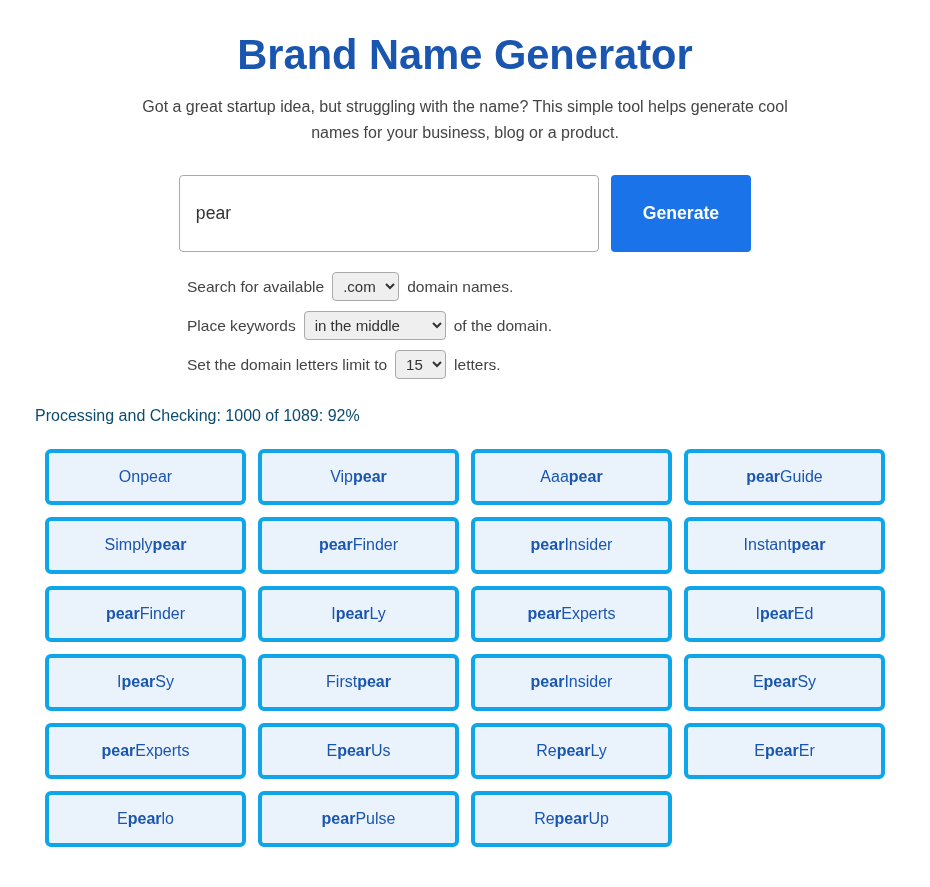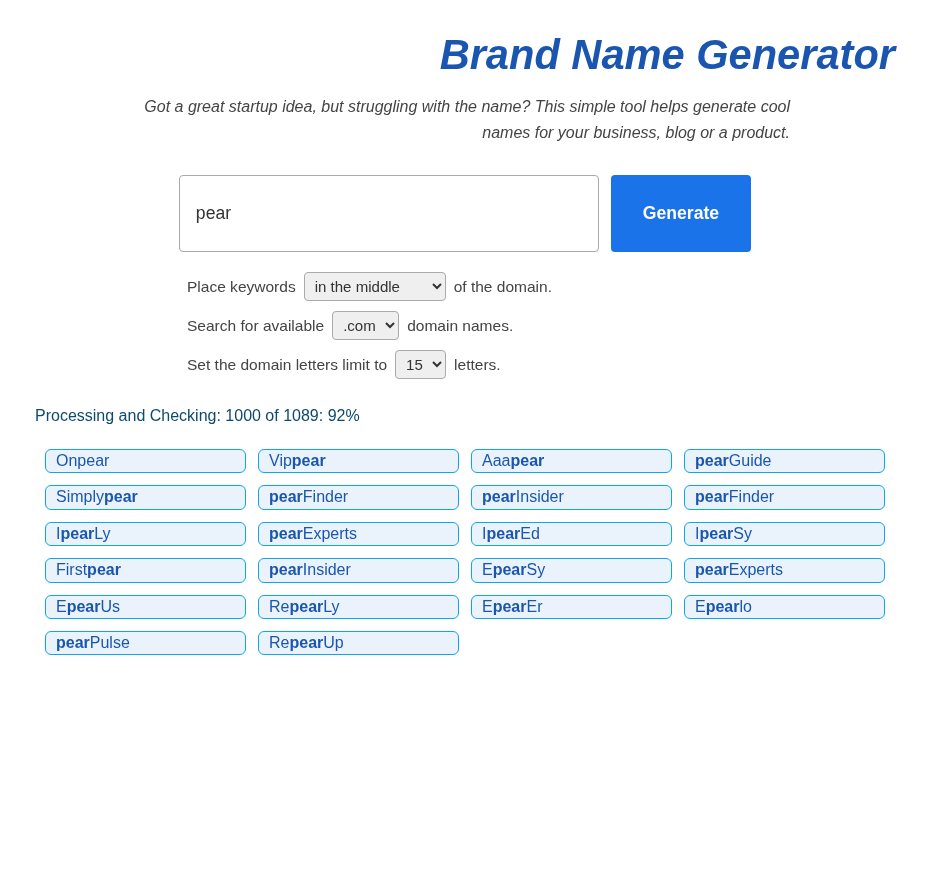--- a/index.html
+++ b/index.html
@@ -16,23 +16,22 @@
       min-height: 887px;
     }
 
     .page-wrapper {
       max-width: 900px;
       margin: 0 auto;
       padding: 30px 20px;
     }
 
     .header-section {
-      text-align: right;
+      text-align: center;
       margin-bottom: 26px;
-      font-style: italic;
     }
 
     .main-title {
       font-size: 2.6em;
       font-weight: bold;
       color: #1a56b0;
       line-height: 1.2;
       margin-bottom: 14px;
     }
 
@@ -109,23 +108,24 @@
 
     .results-grid {
       display: grid;
       grid-template-columns: repeat(4, 1fr);
       gap: 12px;
       padding: 0 10px;
     }
 
     .result-card {
       background: #eaf3fb;
-      border: 1px solid #0ea5e9;
+      border: 4px solid #0ea5e9;
       border-radius: 6px;
-      padding: 0 10px;
+      padding: 13px 10px;
+      text-align: center;
       font-size: 1em;
       color: #1a56b0;
       cursor: pointer;
       transition: background 0.15s;
       line-height: 1.4;
     }
 
     .result-card .keyword-bold {
       font-weight: bold;
     }
@@ -142,39 +142,39 @@
     <h1 class="main-title">Brand Name Generator</h1>
     <p class="subtitle">Got a great startup idea, but struggling with the name? This simple tool helps generate cool names for your business, blog or a product.</p>
   </div>
 
   <div class="input-row">
     <input type="text" class="keyword-input" value="pear" style="">
     <button class="generate-btn">Generate</button>
   </div>
 
   <div class="options-section">
-    <div class="option-row">
-      <span>Place keywords</span>
-      <select>
-        <option value="beginning">at the beginning</option>
-        <option value="middle" selected="">in the middle</option>
-        <option value="end">at the end</option>
-      </select>
-      <span>of the domain.</span>
-    </div>
-
     <div class="option-row">
       <span>Search for available</span>
       <select>
         <option value=".com" selected="">.com</option>
         <option value=".net">.net</option>
         <option value=".org">.org</option>
         <option value=".io">.io</option>
       </select>
       <span>domain names.</span>
+    </div>
+
+    <div class="option-row">
+      <span>Place keywords</span>
+      <select>
+        <option value="beginning">at the beginning</option>
+        <option value="middle" selected="">in the middle</option>
+        <option value="end">at the end</option>
+      </select>
+      <span>of the domain.</span>
     </div>
 
     <div class="option-row">
       <span>Set the domain letters limit to</span>
       <select>
         <option value="10">10</option>
         <option value="12">12</option>
         <option value="15" selected="">15</option>
         <option value="20">20</option>
         <option value="25">25</option>
@@ -189,20 +189,21 @@
   </div>
 
   <div class="results-grid" id="results-grid">
   <div class="result-card"><span class="keyword-normal">On</span><span class="keyword-normal">pear</span></div>
       <div class="result-card"><span class="keyword-normal">Vip</span><span class="keyword-bold">pear</span></div>
       <div class="result-card"><span class="keyword-normal">Aaa</span><span class="keyword-bold">pear</span></div>
       <div class="result-card"><span class="keyword-bold">pear</span><span class="keyword-normal">Guide</span></div>
       <div class="result-card"><span class="keyword-normal">Simply</span><span class="keyword-bold">pear</span></div>
       <div class="result-card"><span class="keyword-bold">pear</span><span class="keyword-normal">Finder</span></div>
       <div class="result-card"><span class="keyword-bold">pear</span><span class="keyword-normal">Insider</span></div>
+      <div class="result-card"><span class="keyword-normal">Instant</span><span class="keyword-bold">pear</span></div>
       <div class="result-card"><span class="keyword-bold">pear</span><span class="keyword-normal">Finder</span></div>
       <div class="result-card"><span class="keyword-normal">I</span><span class="keyword-bold">pear</span><span class="keyword-normal">Ly</span></div>
       <div class="result-card"><span class="keyword-bold">pear</span><span class="keyword-normal">Experts</span></div>
       <div class="result-card"><span class="keyword-normal">I</span><span class="keyword-bold">pear</span><span class="keyword-normal">Ed</span></div>
       <div class="result-card"><span class="keyword-normal">I</span><span class="keyword-bold">pear</span><span class="keyword-normal">Sy</span></div>
       <div class="result-card"><span class="keyword-normal">First</span><span class="keyword-bold">pear</span></div>
       <div class="result-card"><span class="keyword-bold">pear</span><span class="keyword-normal">Insider</span></div>
       <div class="result-card"><span class="keyword-normal">E</span><span class="keyword-bold">pear</span><span class="keyword-normal">Sy</span></div>
       <div class="result-card"><span class="keyword-bold">pear</span><span class="keyword-normal">Experts</span></div>
       <div class="result-card"><span class="keyword-normal">E</span><span class="keyword-bold">pear</span><span class="keyword-normal">Us</span></div>

